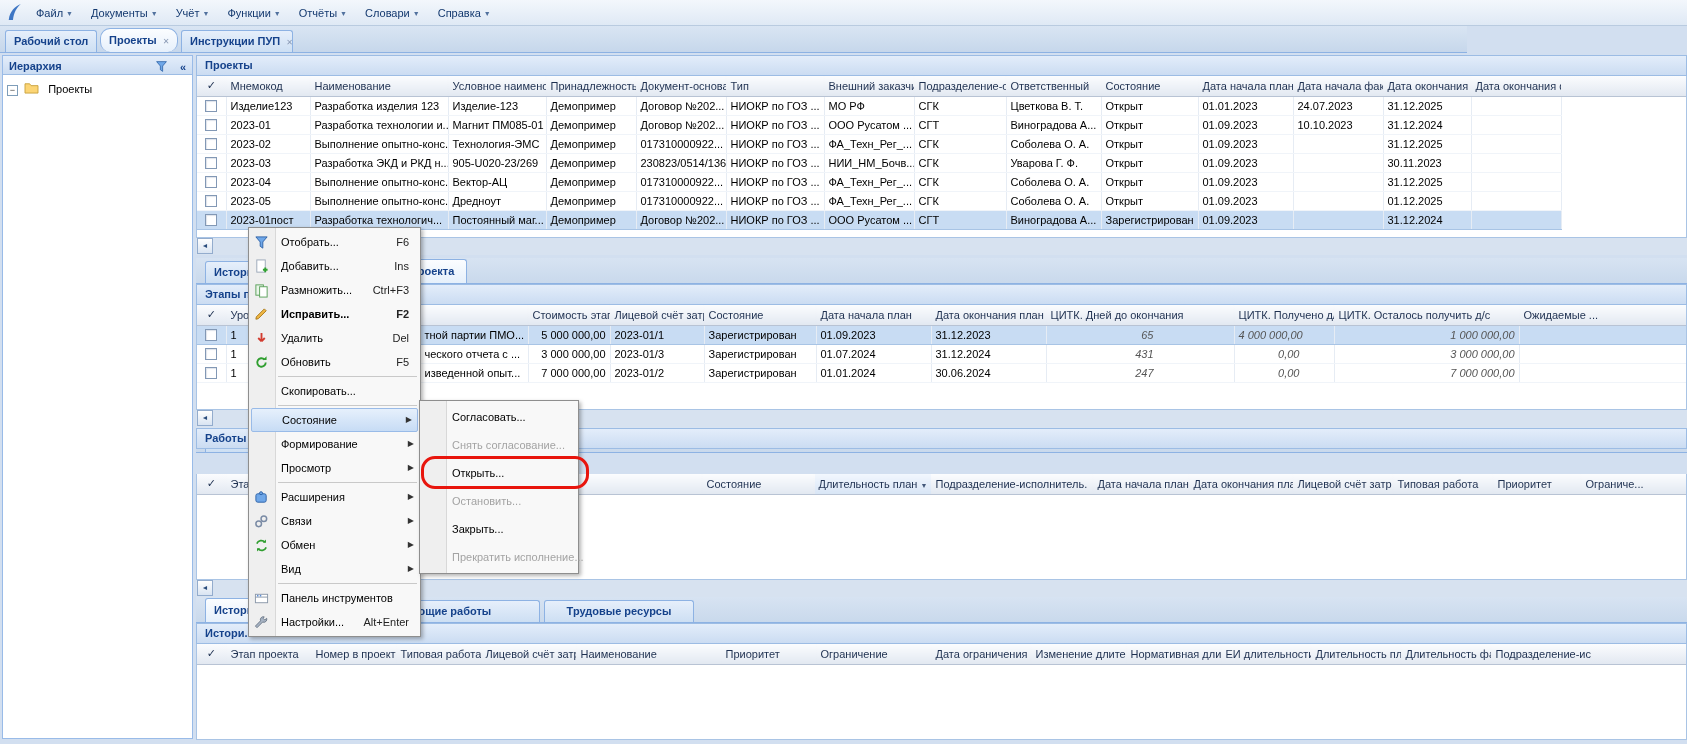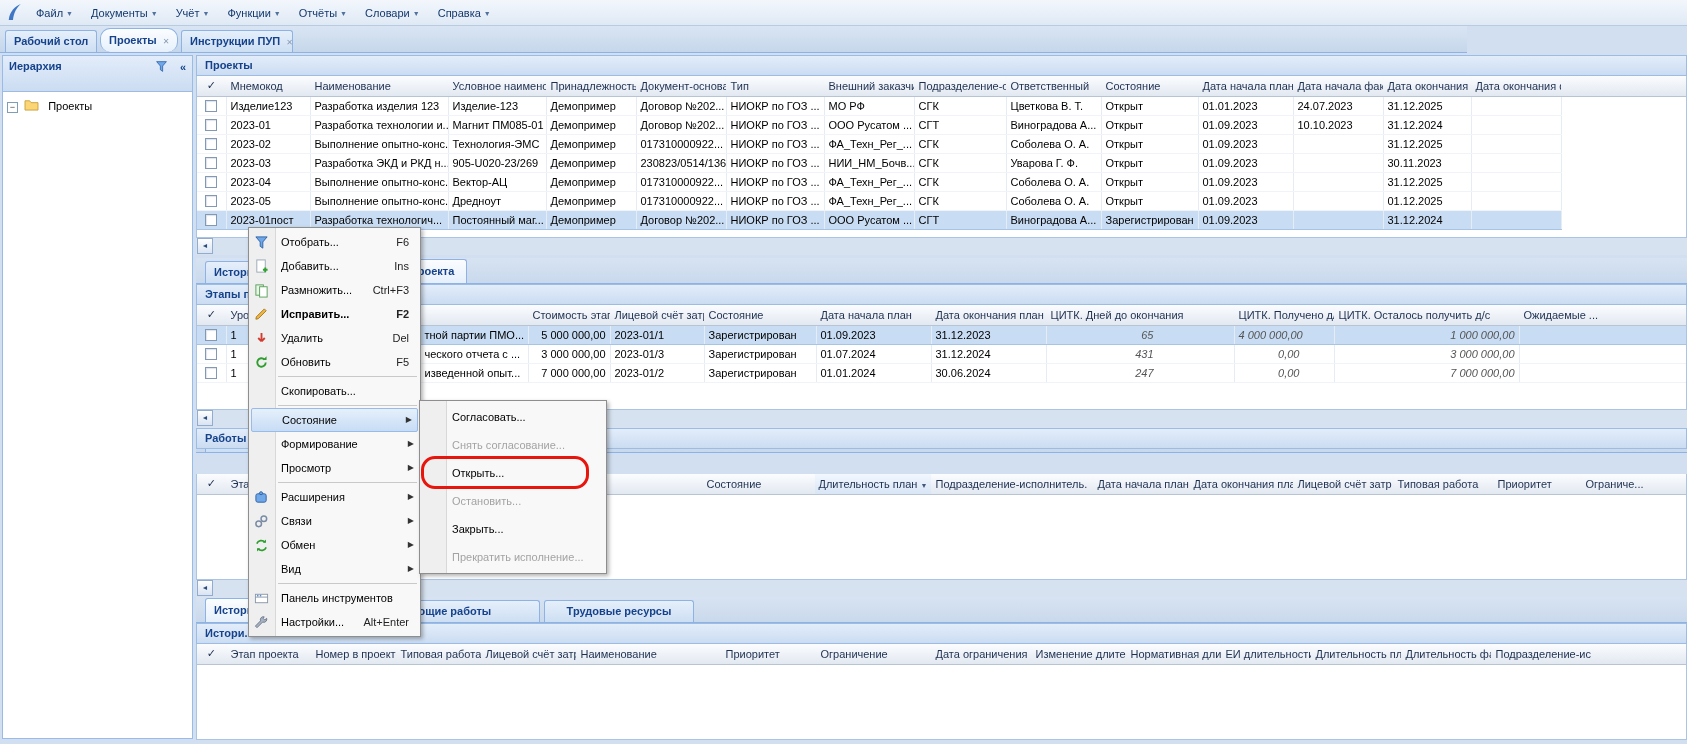--- a/index.html
+++ b/index.html
@@ -36,21 +36,21 @@
     padding:0 8px; white-space:nowrap; overflow:hidden; text-align:center;
   }
   .tab.active { background:linear-gradient(#FBFDFF,#E6F0FB); height:24px; line-height:23px; }
   .tab .x { font-size:8px; color:#8A9AB5; margin-left:6px; font-weight:normal; }
   
   #hier {
     position:absolute; left:2px; top:55px; width:191px; height:684px;
     background:#fff; border:1px solid #99BBE8;
   }
   .ph {
-    height:36px; background:linear-gradient(#E3EDFA,#CBDCF2);
+    height:19px; background:linear-gradient(#E3EDFA,#CBDCF2);
     border-bottom:1px solid #9CBCE4; color:#15428B; font-weight:bold;
     line-height:20px; padding-left:6px; position:relative;
   }
   .ph .hic { position:absolute; right:24px; top:3px; }
   .ph .hcol { position:absolute; right:6px; top:1px; font-weight:bold; color:#15428B; cursor:pointer; }
   .tree { padding:5px 0 0 4px; }
   .tree-row { height:18px; line-height:18px; white-space:nowrap; }
   .exp, .tcb {
     display:inline-block; width:11px; height:11px; border:1px solid #7E9DB9;
     background:#fff; font-size:9px; line-height:9px; text-align:center;
@@ -638,21 +638,21 @@
   </div>
   <div class="mi">
     <span class="mic"><svg width="15" height="15" viewBox="0 0 16 16">
           <path d="M13.5 3.5a3.2 3.2 0 0 1-4.3 4L5 11.7 3.2 13.5 1.5 11.8 7 6.2a3.2 3.2 0 0 1 4-4.2L9.6 3.4l1.9 1.9z" fill="#A8B4C4" stroke="#6B7888"></path>
         </svg></span>
     <span>Настройки...</span>
     <span class="ms">Alt+Enter</span>
   </div>
 </div>
 
-<div class="menu" style="left:419px; top:400px; width:188px;">
+<div class="menu" style="left:419px; top:400px; width:160px;">
   <div class="mi sub" style="height:28px; line-height:28px;">
     <span>Согласовать...</span>
   </div>
   <div class="mi dis" style="height:28px; line-height:28px;">
     <span>Снять согласование...</span>
   </div>
   <div class="mi" style="height:28px; line-height:28px;">
     <span>Открыть...</span>
   </div>
   <div class="mi dis" style="height:28px; line-height:28px;">

